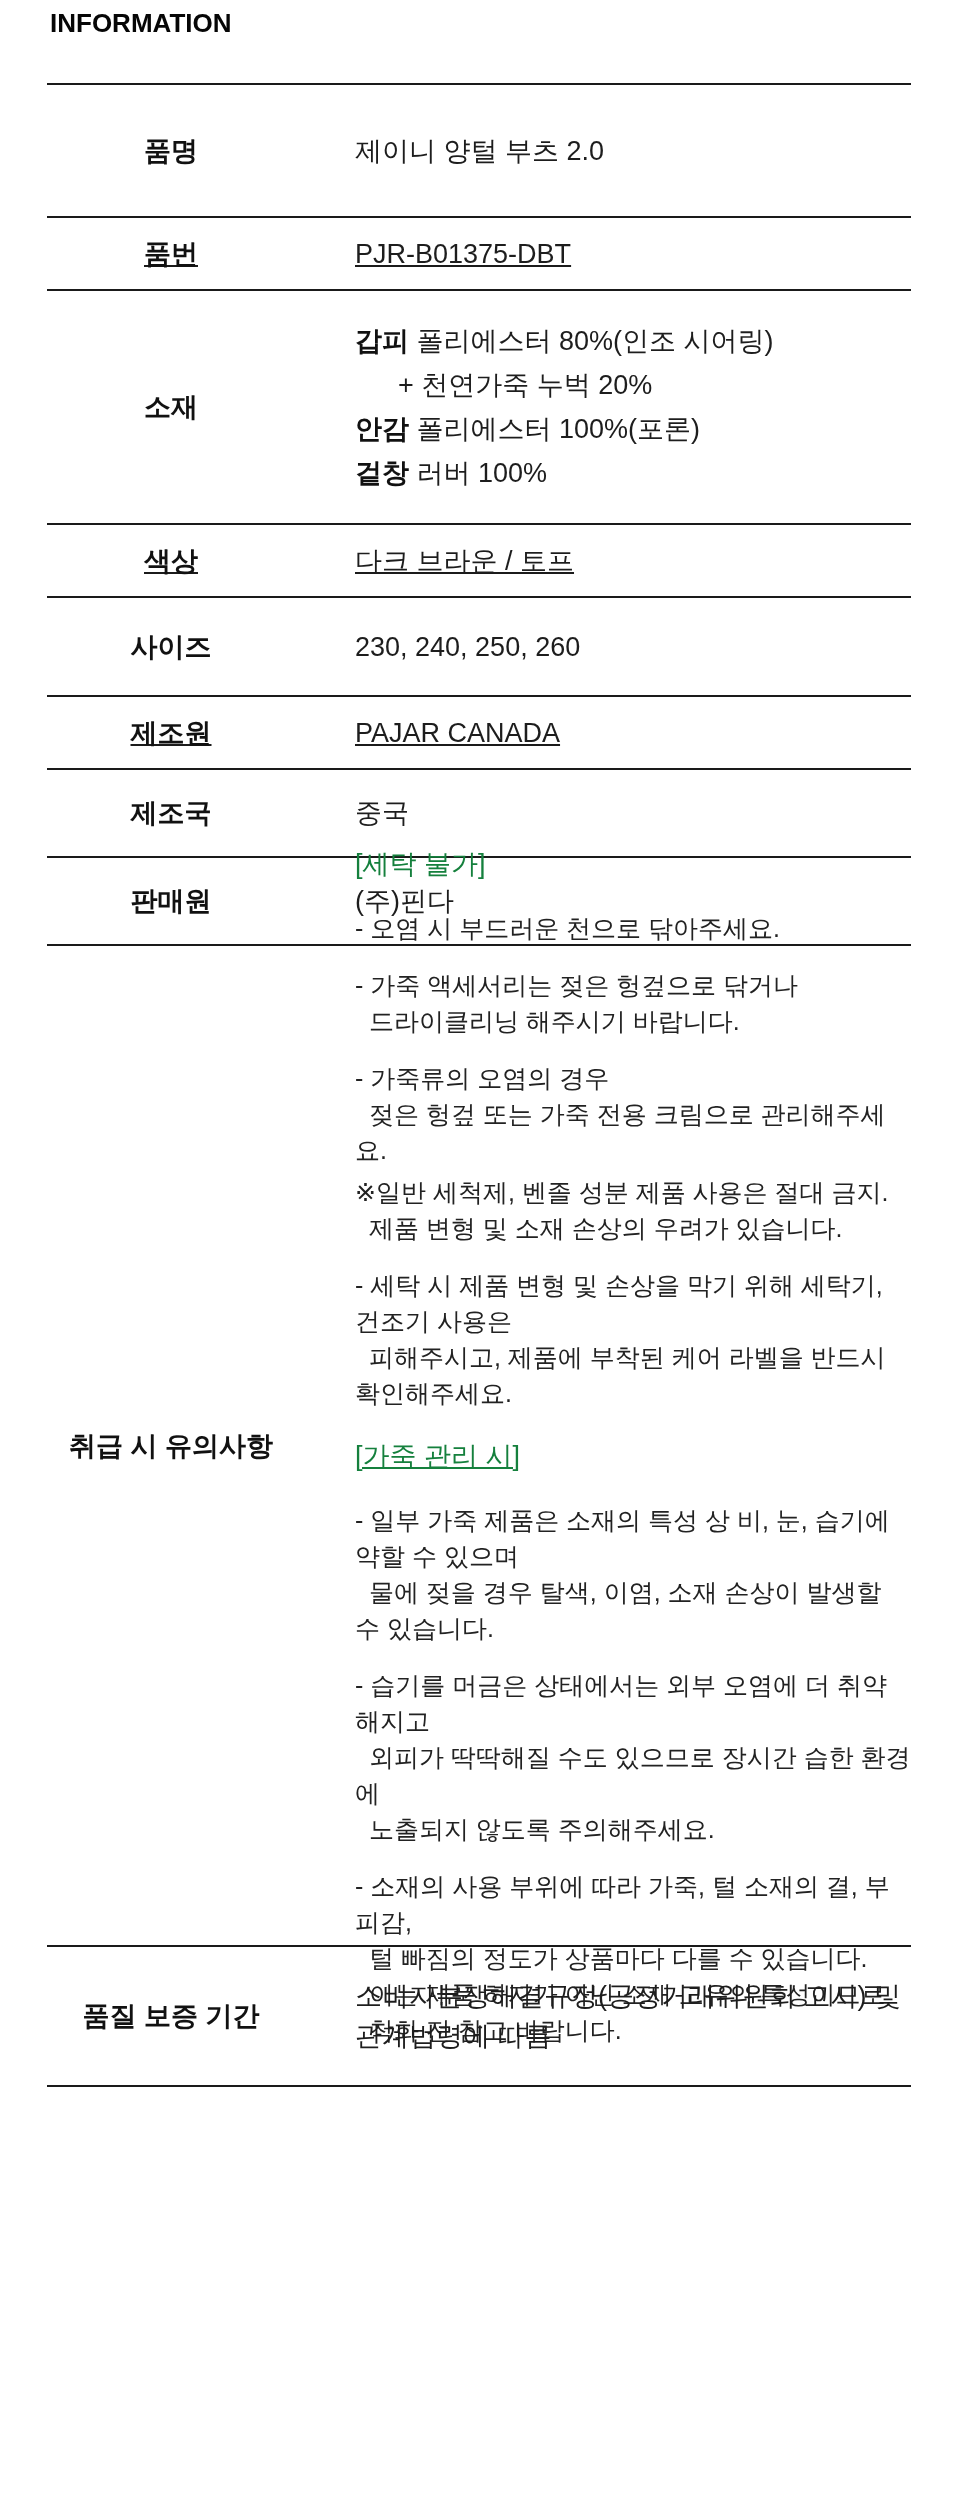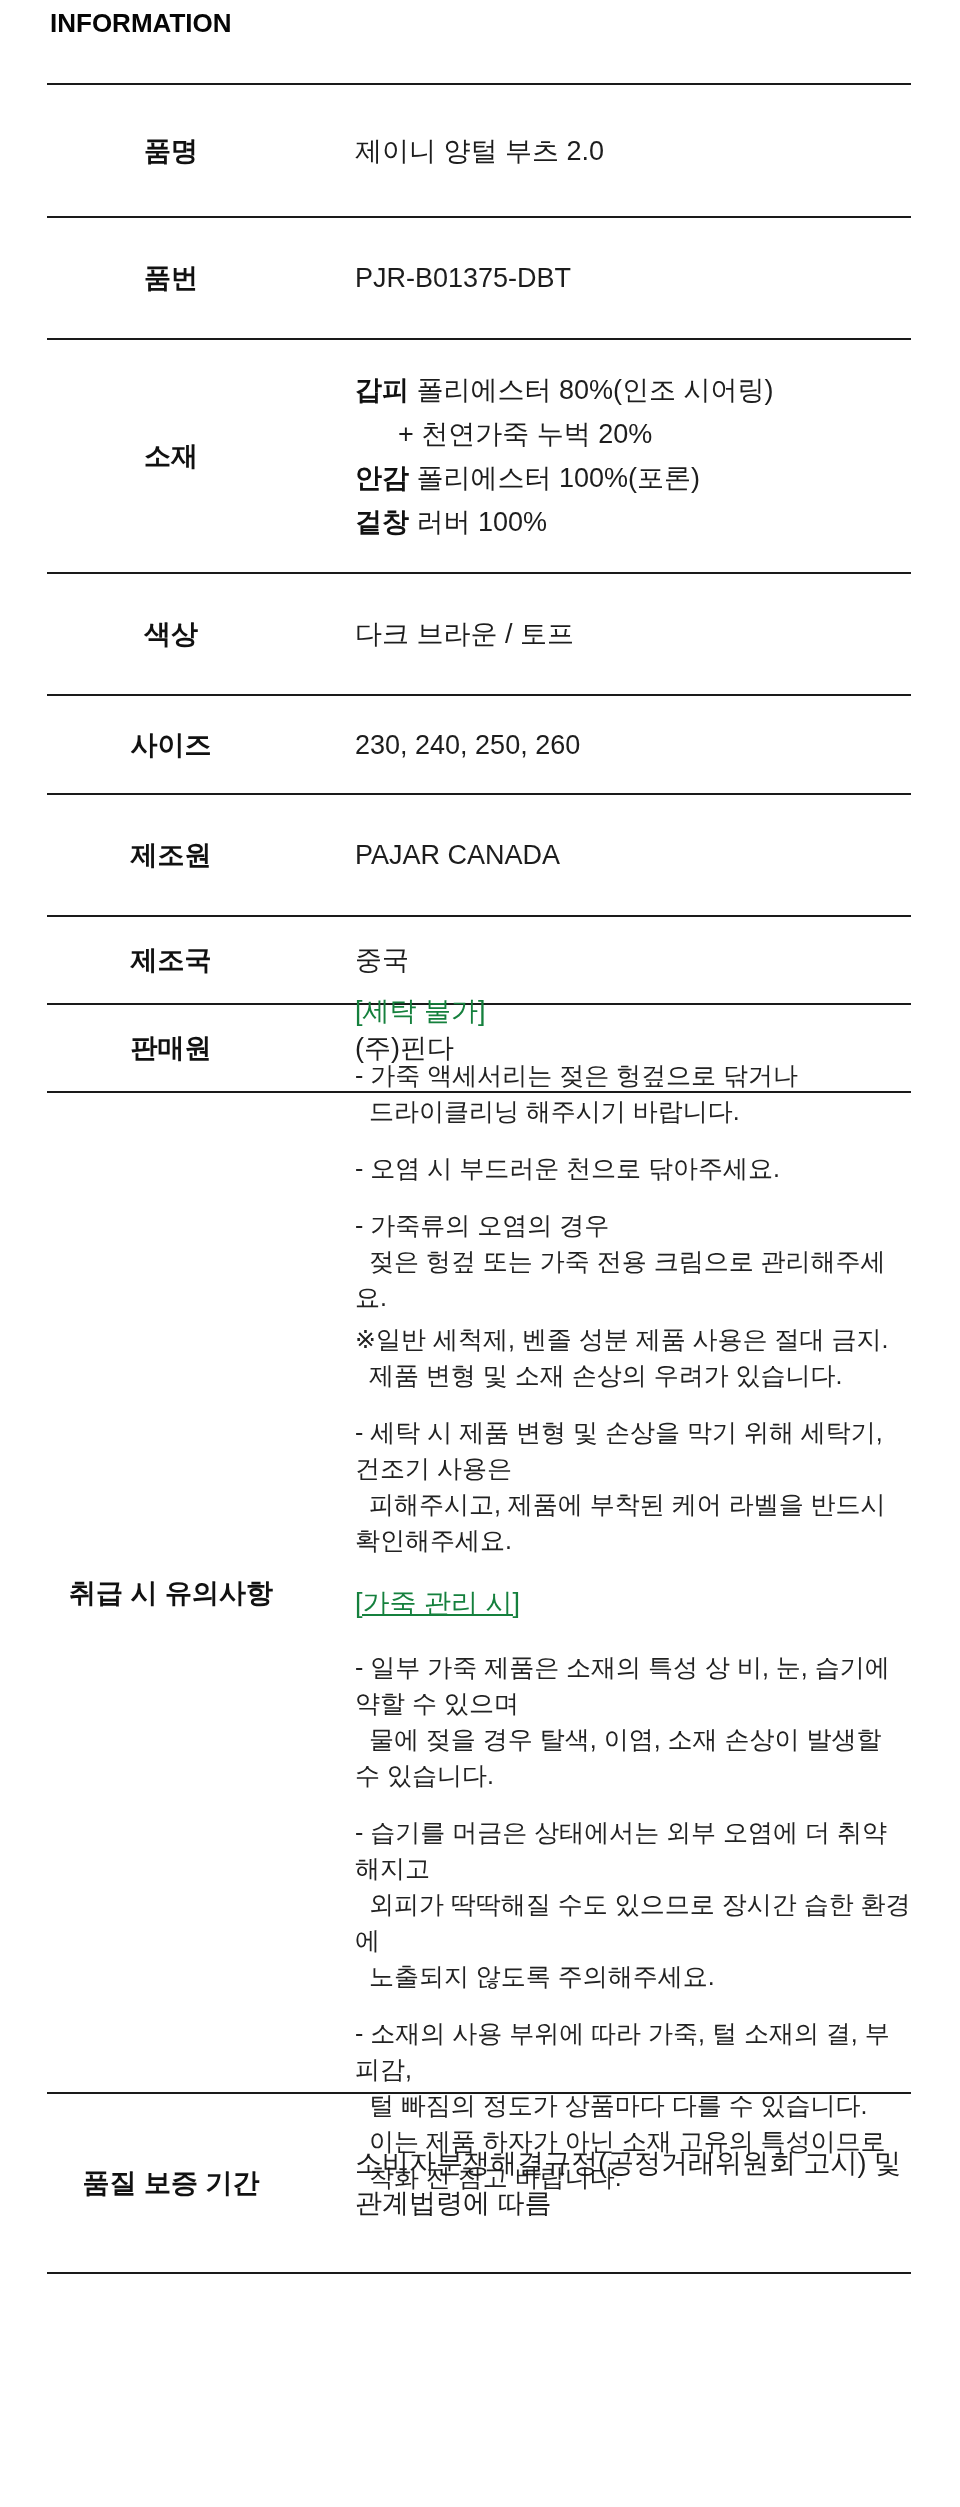--- a/index.html
+++ b/index.html
@@ -23,26 +23,26 @@
   .cell-label{
     width:248px;flex-shrink:0;text-align:center;
     font-weight:700;font-size:27px;line-height:38px;color:#111;
     white-space:pre-wrap;
   }
   .cell-value{
     flex:1;padding-left:60px;font-size:27px;line-height:40px;
     color:#1d1d1d;white-space:pre-wrap;
   }
   .rh-103{height:133px;}
-  .rh-101{height:122px;}
+  .rh-101{height:73px;text-decoration:underline;}
   .rh-234{height:234px;}
   .rh-99{height:99px;}
   .rh-102{height:88px;}
   .rh-1001{height:1001px;}
-  .rh-140{height:180px;}
+  .rh-140{height:140px;}
   
   .mat-line{font-size:27px;line-height:44px;white-space:pre-wrap;}
   .mat-line.indent{padding-left:43px;}
   .mat-key{font-weight:700;color:#111;}
   
   .care{font-size:25px;line-height:36px;color:#222;}
   .care-header{
     font-size:27px;line-height:40px;margin:0 0 26px 0;
     white-space:pre-wrap;color:#15803d;
   }
@@ -93,22 +93,22 @@
     <div class="cell-value">중국</div>
   </div>
 
   <div class="row rh-102">
     <div class="cell-label">판매원</div>
     <div class="cell-value">(주)핀다</div>
   </div>
 
   <div class="row rh-1001">
     <div class="cell-label">취급 시 유의사항</div>
-    <div class="cell-value care"><div class="care-header">[세탁 불가]</div><div class="care-item">- 가죽 액세서리는 젖은 헝겊으로 닦거나
-  드라이클리닝 해주시기 바랍니다.</div><div class="care-item">- 오염 시 부드러운 천으로 닦아주세요.</div><div class="care-item">- 가죽류의 오염의 경우
+    <div class="cell-value care"><div class="care-header">[세탁 불가]</div><div class="care-item">- 오염 시 부드러운 천으로 닦아주세요.</div><div class="care-item">- 가죽 액세서리는 젖은 헝겊으로 닦거나
+  드라이클리닝 해주시기 바랍니다.</div><div class="care-item">- 가죽류의 오염의 경우
   젖은 헝겊 또는 가죽 전용 크림으로 관리해주세요.</div><div class="care-item tight">※일반 세척제, 벤졸 성분 제품 사용은 절대 금지.
   제품 변형 및 소재 손상의 우려가 있습니다.</div><div class="care-item">- 세탁 시 제품 변형 및 손상을 막기 위해 세탁기, 건조기 사용은
   피해주시고, 제품에 부착된 케어 라벨을 반드시 확인해주세요.</div><div class="care-header not-first">[가죽 관리 시]</div><div class="care-item">- 일부 가죽 제품은 소재의 특성 상 비, 눈, 습기에 약할 수 있으며
   물에 젖을 경우 탈색, 이염, 소재 손상이 발생할 수 있습니다.</div><div class="care-item">- 습기를 머금은 상태에서는 외부 오염에 더 취약해지고
   외피가 딱딱해질 수도 있으므로 장시간 습한 환경에
   노출되지 않도록 주의해주세요.</div><div class="care-item">- 소재의 사용 부위에 따라 가죽, 털 소재의 결, 부피감,
   털 빠짐의 정도가 상품마다 다를 수 있습니다.
   이는 제품 하자가 아닌 소재 고유의 특성이므로
   착화 전 참고 바랍니다.</div></div>
   </div>

